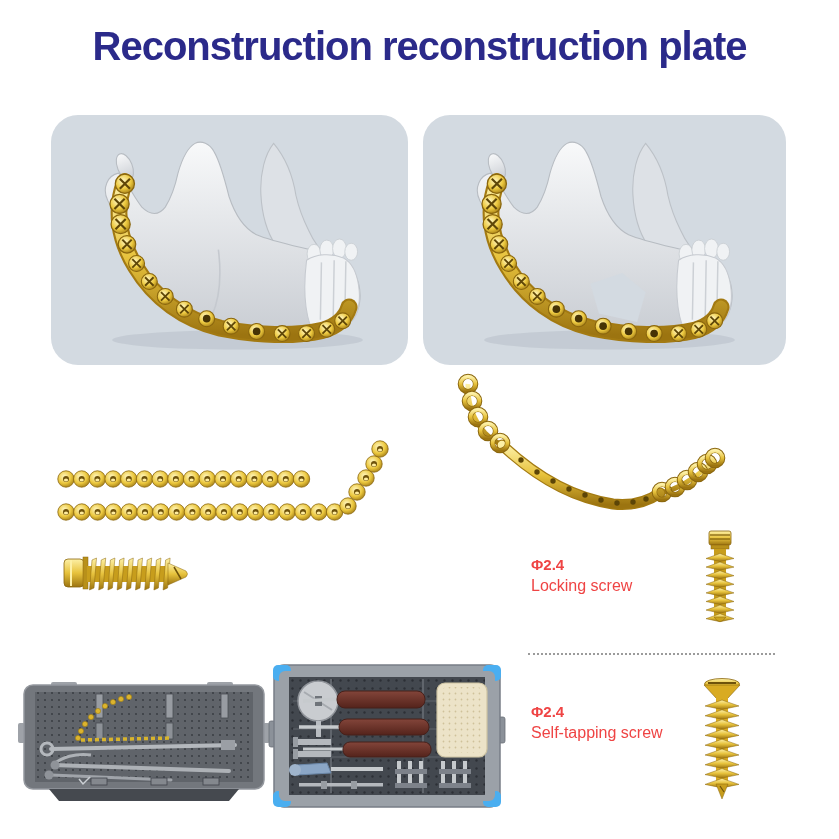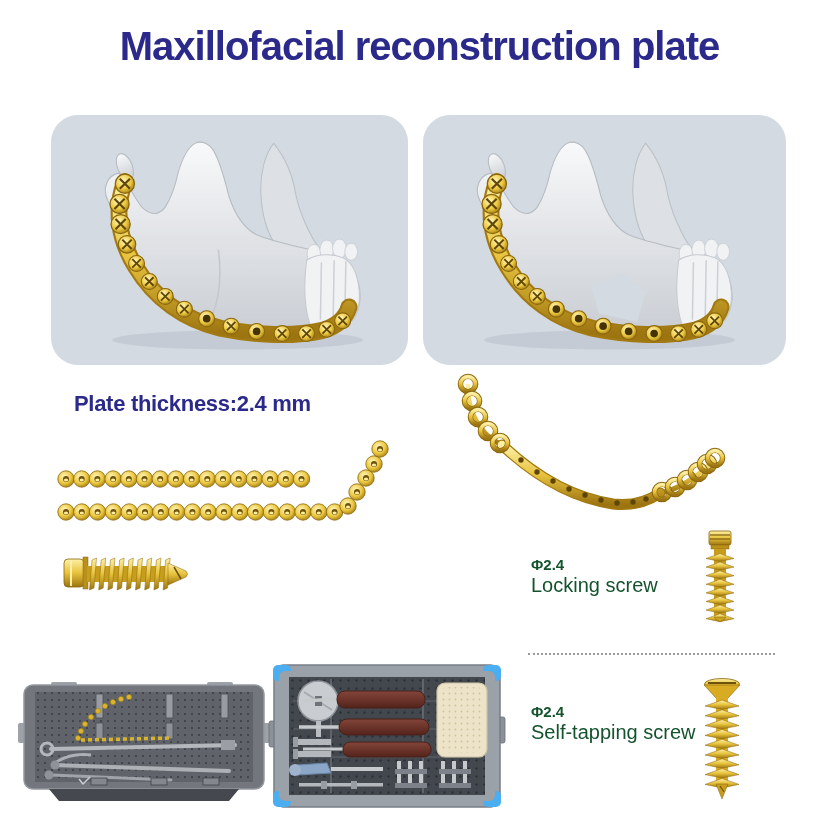--- a/index.html
+++ b/index.html
@@ -8,23 +8,23 @@
   .abs{position:absolute;}
   .h1{left:0;right:0;top:24px;text-align:center;font-weight:bold;font-size:40px;
       letter-spacing:-1px;color:#2b2a8a;}
   .panel{top:115px;height:250px;background:#d3dae1;border-radius:27px;}
   .panel-l{left:51px;width:357px;}
   .panel-r{left:423px;width:363px;}
   .mand{position:absolute;left:8px;top:10px;width:340px;height:228px;}
   .navy-sub{font-weight:bold;color:#2b2a8a;letter-spacing:-0.3px;}
   .thick{left:74px;top:391px;font-size:22px;}
   .instr{left:30px;top:620px;font-size:23px;}
-  .screw-label{color:#14532d;line-height:21px;}
+  .screw-label{color:#ef4444;line-height:21px;}
   .screw-label .dia{font-size:15px;font-weight:bold;display:block;}
-  .screw-label .nm{font-size:20px;display:block;}
+  .screw-label .nm{font-size:16px;display:block;}
   .lock-label{left:531px;top:554px;}
   .tap-label{left:531px;top:701px;}
   .divider{left:528px;top:653px;width:247px;height:0;border-top:2px dotted #9b9b9b;}
   svg{display:block;overflow:visible;}
   .defs{position:absolute;width:0;height:0;}
 </style>
 </head>
 <body>
 
 <div id="canvas">
@@ -98,21 +98,21 @@
         <path d="M233,126 C230,150 231,170 236,186 C248,194 266,192 276,183 C282,176 284,163 282,150 C280,136 275,128 268,124 C256,119 242,120 233,126 Z" fill="#f0f2f4" stroke="#c6cad0" stroke-width="1"></path>
         <path d="M247,128 L246,182 M259,126 L258,184 M270,127 L269,180" stroke="#ccd0d5" stroke-width="1.4" fill="none"></path>
       </g>
       <g id="plateBand">
         <path d="M62,52 C52,78 56,106 72,132 C90,162 118,182 152,190 C186,197 222,198 248,192 C262,188 270,180 273,170" fill="none" stroke="#a37a12" stroke-width="16" stroke-linecap="round"></path>
         <path d="M62,52 C52,78 56,106 72,132 C90,162 118,182 152,190 C186,197 222,198 248,192 C262,188 270,180 273,170" fill="none" stroke="url(#gL)" stroke-width="12" stroke-linecap="round"></path>
       </g>
     </defs>
   </svg>
 
-  <div class="abs h1">Maxillofacial reconstruction plate</div>
+  <div class="abs h1">Reconstruction reconstruction plate</div>
 
   <div class="abs panel panel-l">
     <svg class="mand" viewBox="0 0 320 212">
       <use href="#mandBone"></use>
       <path d="M150,116 C153,140 151,162 144,178" stroke="#c5c9cf" stroke-width="1.5" fill="none"></path>
       <use href="#plateBand"></use>
       <g>
           <use href="#boss" transform="translate(62,54) scale(1.2)"></use>
           <use href="#boss" transform="translate(57,73) scale(1.2)"></use>
           <use href="#boss" transform="translate(58,92) scale(1.2)"></use>
@@ -153,21 +153,20 @@
       <g>
           <use href="#bossh" transform="translate(118,172)"></use>
           <use href="#bossh" transform="translate(139,181)"></use>
           <use href="#bossh" transform="translate(162,188)"></use>
           <use href="#bossh" transform="translate(186,193)"></use>
           <use href="#bossh" transform="translate(210,195)"></use>
         </g>
     </svg>
   </div>
 
-  <div class="abs navy-sub thick">Plate thickness:2.4 mm</div>
 
   <svg class="abs" style="left:58px;top:428px;" width="352" height="112" viewBox="0 0 352 112">
     <g>
         <use href="#link" x="8" y="51"></use>
         <use href="#link" x="23.7" y="51"></use>
         <use href="#link" x="39.4" y="51"></use>
         <use href="#link" x="55.099999999999994" y="51"></use>
         <use href="#link" x="70.8" y="51"></use>
         <use href="#link" x="86.5" y="51"></use>
         <use href="#link" x="102.19999999999999" y="51"></use>

